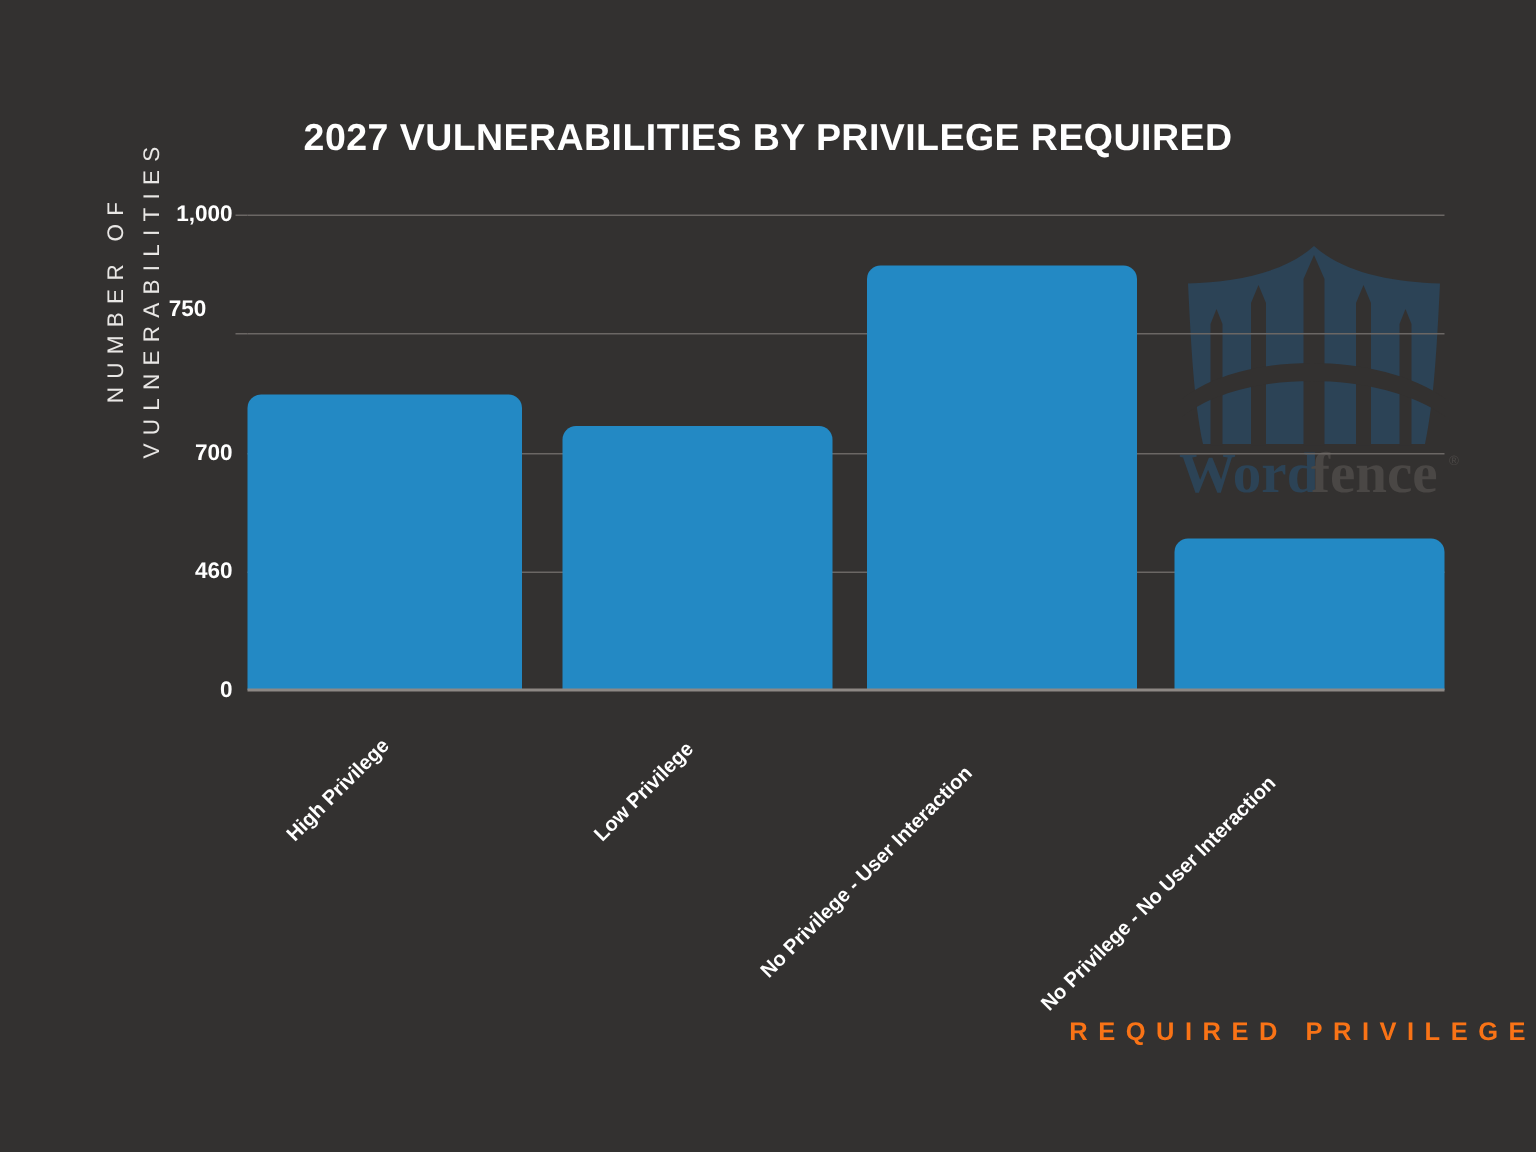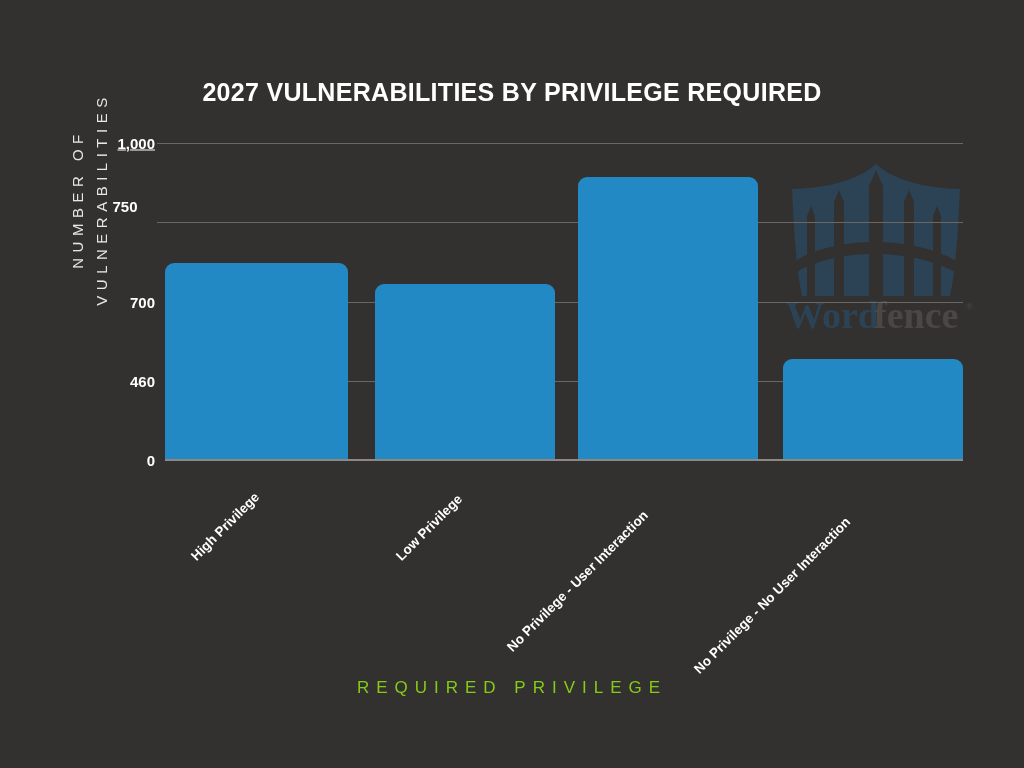--- a/index.html
+++ b/index.html
@@ -105,25 +105,25 @@
     transform-origin: left top;
     transform: rotate(-45deg);
   }
 
   
   .xaxis-title {
     position: absolute;
     left: 0;
     right: 0;
     top: 678px;
-    text-align: center;
-    color: #84cc16;
+    text-align: right;
+    color: #f97316;
     font-size: 17px;
     letter-spacing: 7px;
-    font-weight: normal;
+    font-weight: bold;
     white-space: nowrap;
   }
 
   .yaxis-title {
     position: absolute;
     left: -60px;
     top: 174px;
     width: 300px;
     height: 50px;
     transform: rotate(-90deg);
@@ -190,21 +190,21 @@
 
     <div class="bar" style="left: 0px; width: 183px; height: 196.54px; background: rgb(35, 137, 196);"></div>
     <div class="bar" style="left: 210px; width: 180px; height: 176.252px; background: rgb(35, 137, 196);"></div>
     <div class="bar" style="left: 413px; width: 180px; height: 282.764px; background: rgb(35, 137, 196);"></div>
     <div class="bar" style="left: 618px; width: 180px; height: 101.44px; background: rgb(35, 137, 196);"></div>
   </div>
 
   <div class="axis-line"></div>
 
   <div class="ytick-wrap">
-    <div class="ytick" style="top:0px;text-decoration:underline;">1,000</div>
+    <div class="ytick" style="top:0px;">1,000</div>
     <div class="ytick" style="top: 63px; text-align: center;">750</div>
     <div class="ytick" style="top: 158.5px;">700</div>
     <div class="ytick" style="top: 237.75px;">460</div>
     <div class="ytick" style="top:317px;">0</div>
   </div>
   <div class="tickmark" style="top:143px;"></div>
   <div class="tickmark" style="top:222px;"></div>
 
   <div class="xlabel" style="left:188px; top:553px;">High Privilege</div>
   <div class="xlabel" style="left:393px; top:553px;">Low Privilege</div>

